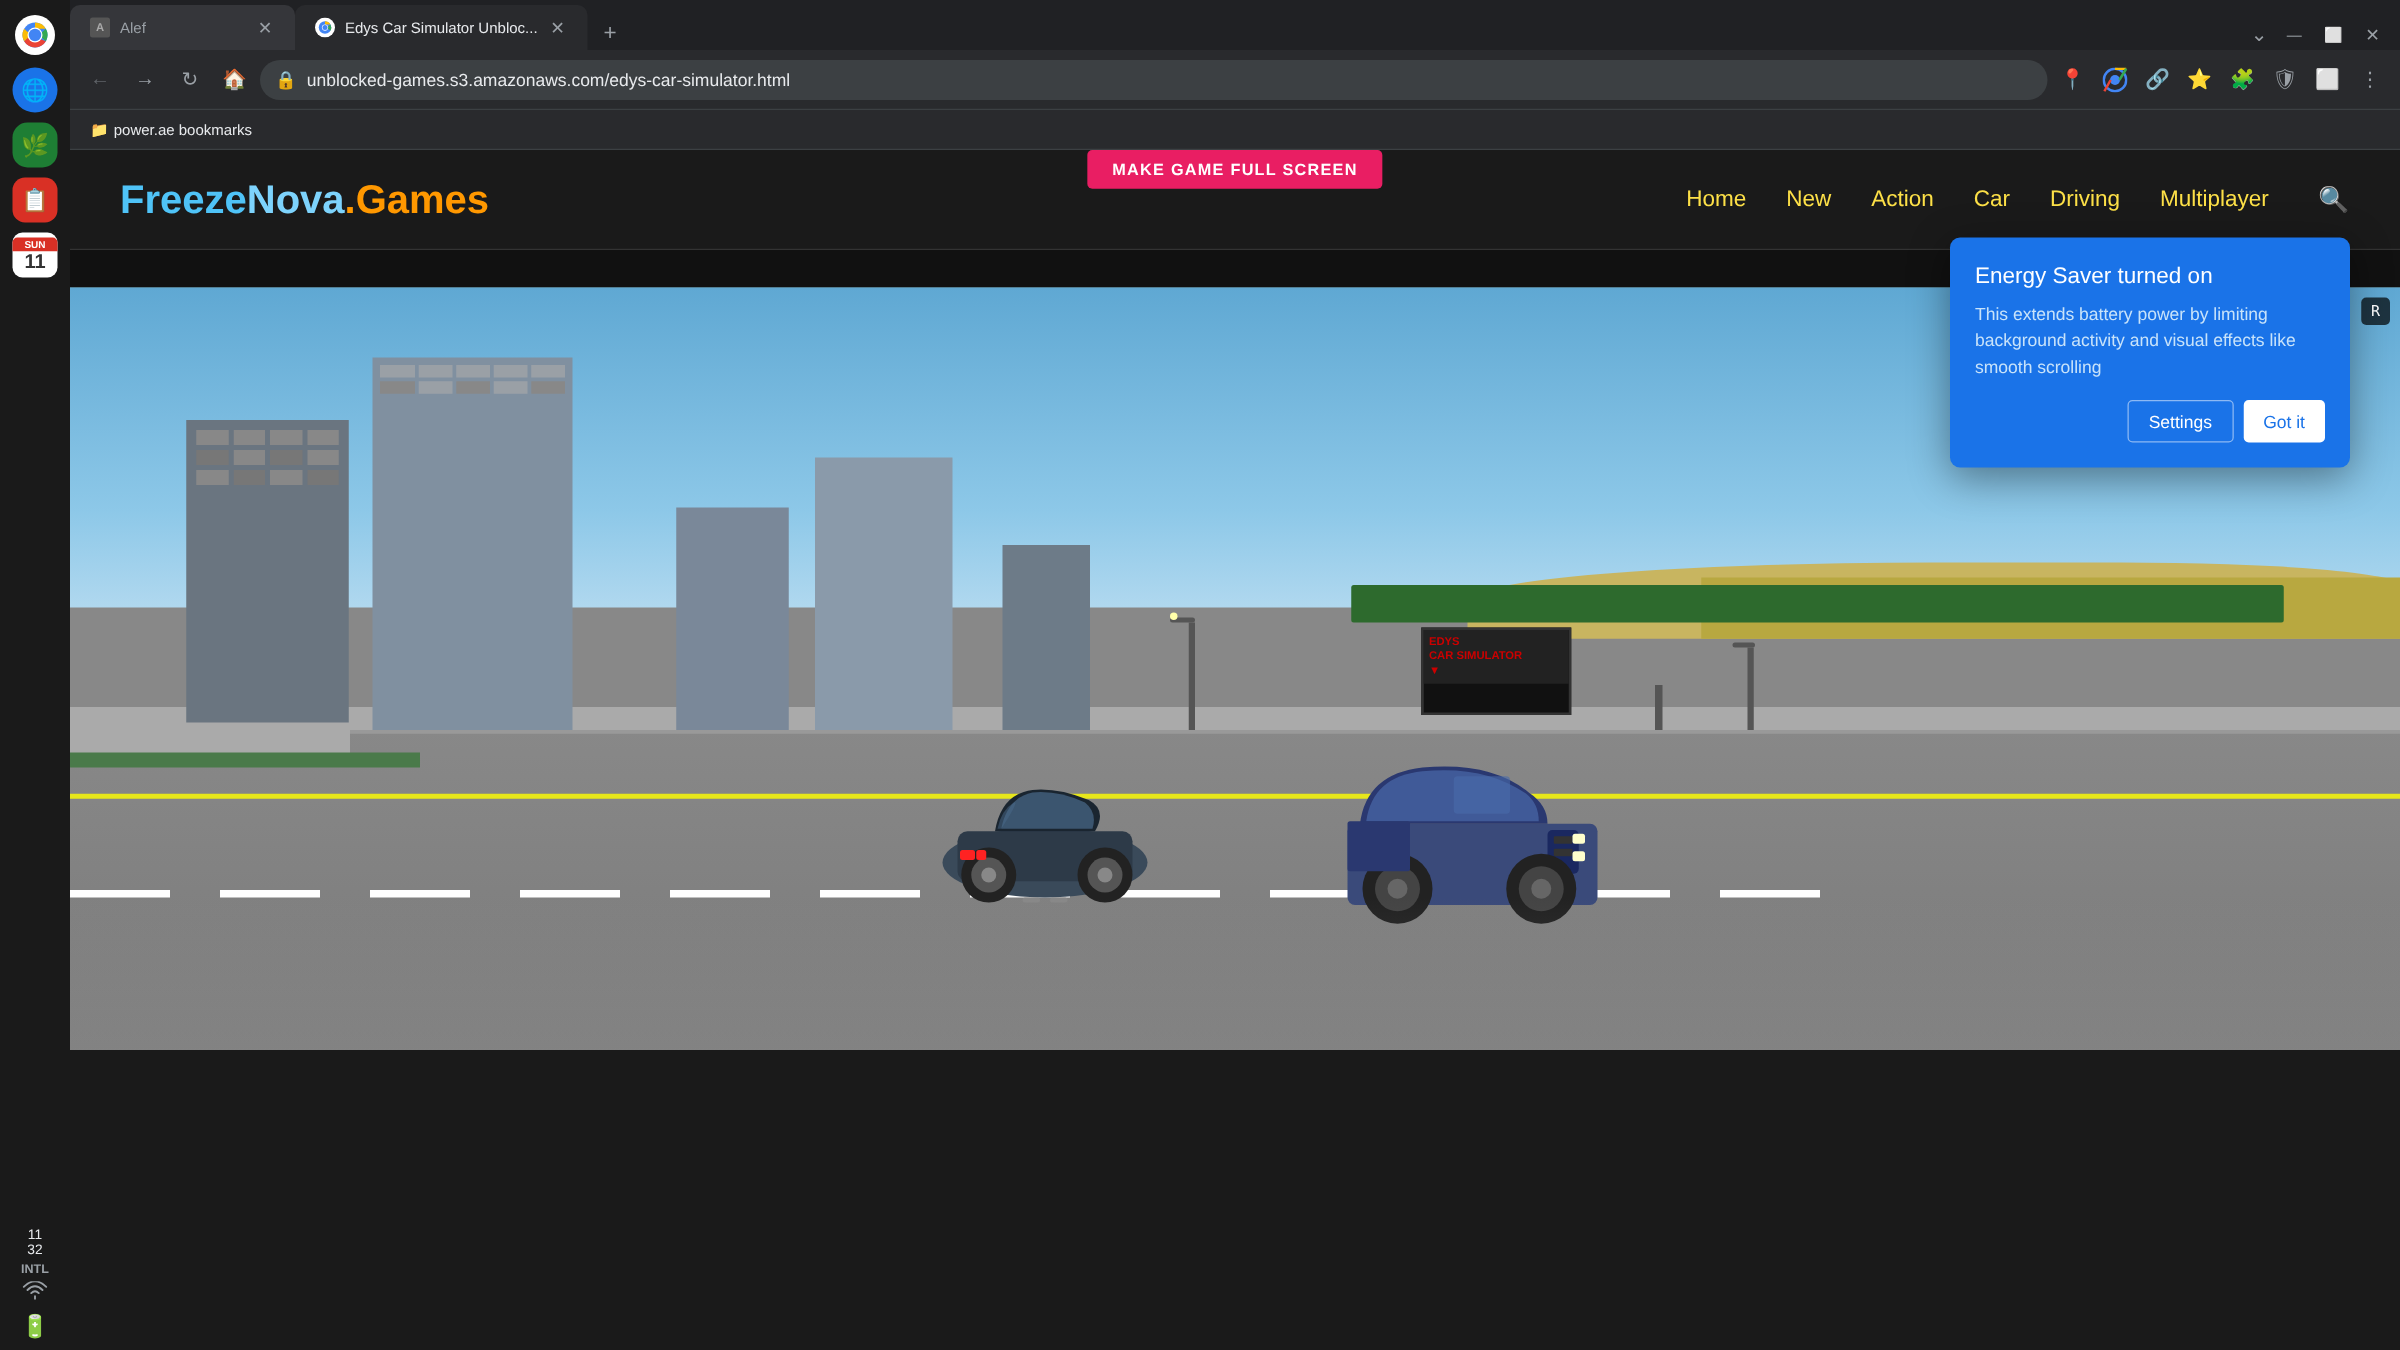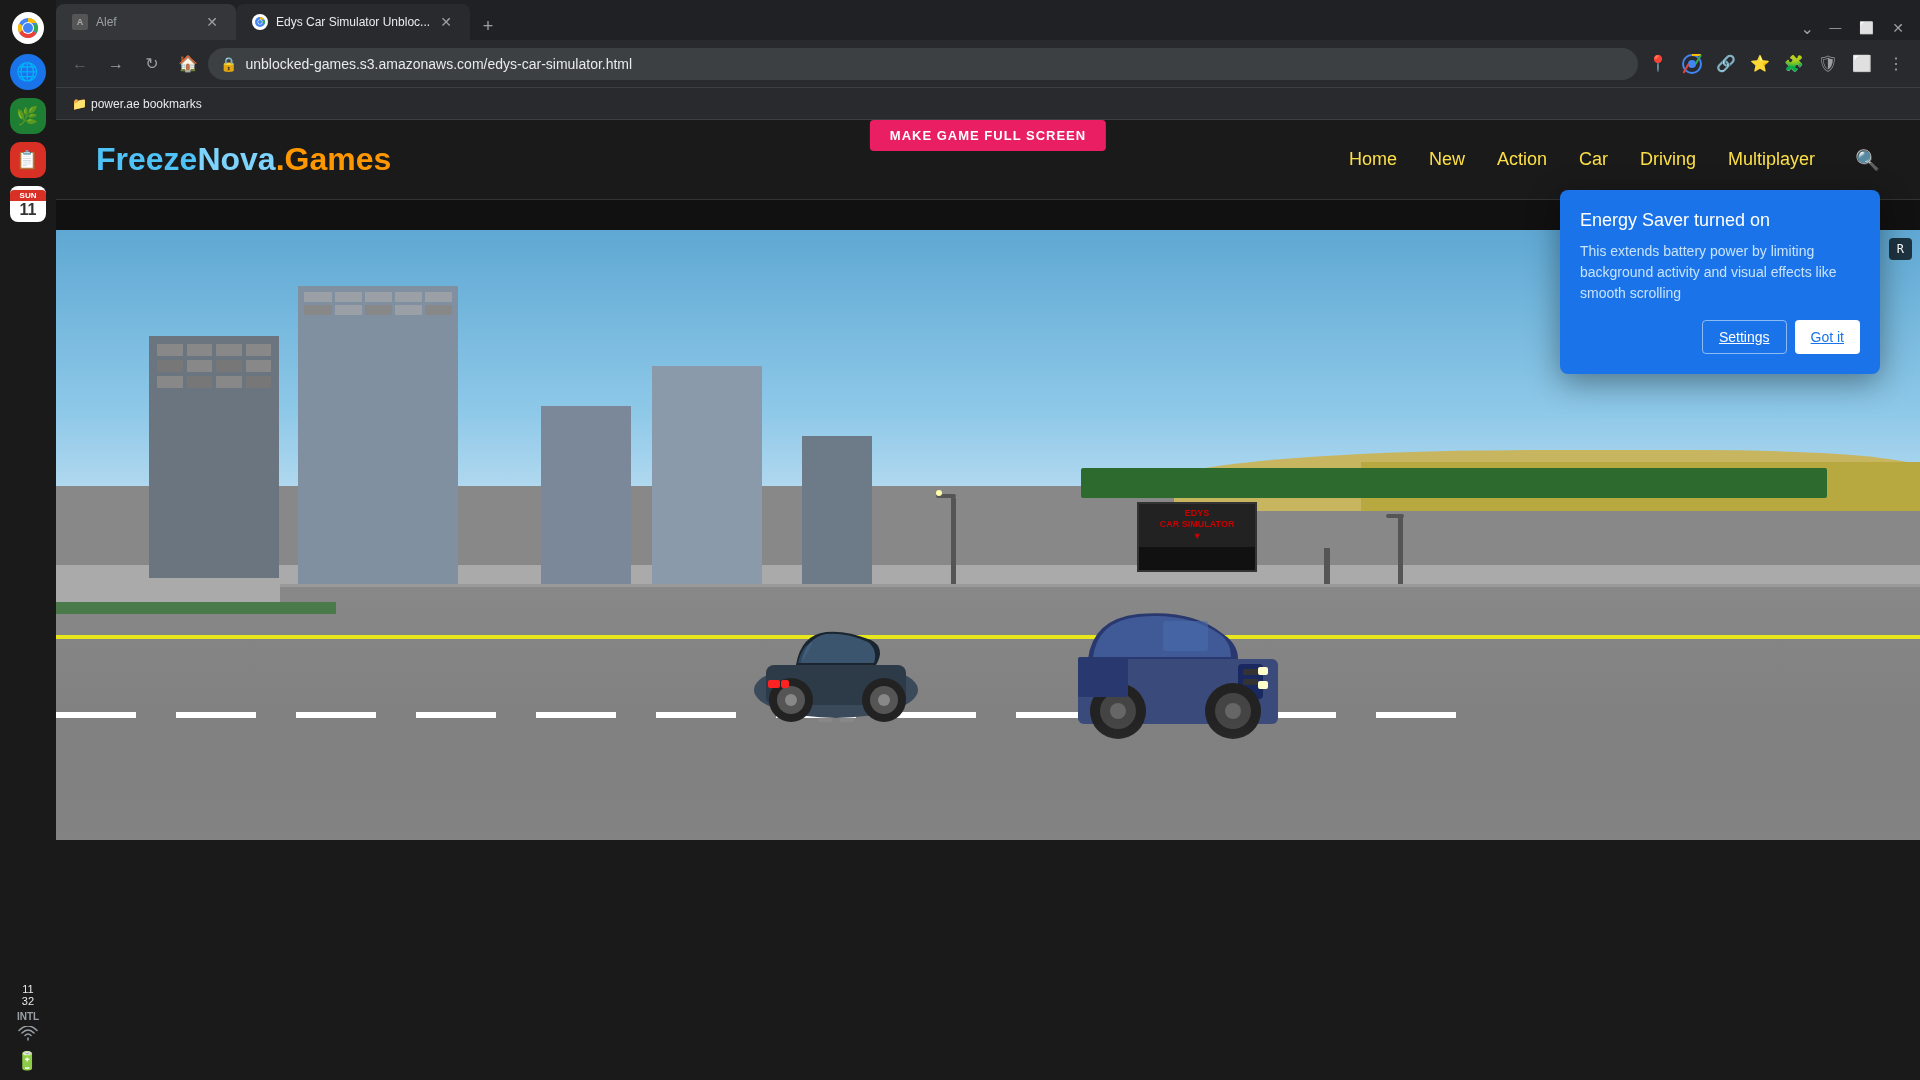--- a/index.html
+++ b/index.html
@@ -56,21 +56,21 @@
     .fullscreen-btn { position: absolute; top: 0; left: 50%; transform: translateX(-50%); background: #e91e63; color: white; padding: 8px 20px; font-size: 13px; font-weight: bold; border: none; cursor: pointer; border-radius: 4px; z-index: 10; letter-spacing: 1px; }
 
     
     .game-canvas { width: 100%; height: 610px; background: linear-gradient(180deg, #87ceeb 0%, #87ceeb 40%, #888 40%, #888 55%, #aaa 55%, #aaa 60%, #666 60%, #666 100%); position: relative; overflow: hidden; }
 
     
     .energy-popup { position: absolute; top: 70px; right: 40px; width: 320px; background: #1a73e8; border-radius: 8px; padding: 20px; box-shadow: 0 8px 32px rgba(0,0,0,0.4); z-index: 1000; }
     .energy-popup-title { color: white; font-size: 18px; font-weight: 500; margin-bottom: 10px; }
     .energy-popup-text { color: #c8e3fa; font-size: 14px; line-height: 1.5; margin-bottom: 16px; }
     .energy-popup-actions { display: flex; justify-content: flex-end; gap: 8px; }
-    .popup-btn { padding: 8px 16px; border-radius: 4px; font-size: 14px; cursor: pointer; border: none; font-weight: 500; text-decoration: underline; }
+    .popup-btn { padding: 8px 16px; border-radius: 4px; font-size: 14px; cursor: pointer; border: none; font-weight: 500; }
     .popup-btn-settings { background: transparent; color: white; border: 1px solid rgba(255,255,255,0.5); }
     .popup-btn-got { background: white; color: #1a73e8; }
 
     .browser-layout { display: flex; flex-direction: column; height: 100%; margin-left: 56px; }
   </style>
 </head>
 <body>
 
 <div class="os-dock">
 
@@ -264,21 +264,21 @@
               <div style="height:10px;background:#9aa0a6;"></div>
               <div style="height:10px;background:#888;"></div>
           </div>
         </div>
 
         <div style="position:absolute;bottom:40%;left:26%;width:90px;height:190px;background:#7a8899;"></div>
         <div style="position:absolute;bottom:40%;left:32%;width:110px;height:230px;background:#8a9aaa;"></div>
         <div style="position:absolute;bottom:40%;left:40%;width:70px;height:160px;background:#6d7b88;"></div>
 
         <div style="position:absolute;bottom:44%;left:58%;width:120px;height:70px;background:#111;border:2px solid #333;">
-          <div style="background:#222;color:#cc0000;font-size:9px;font-weight:bold;text-align:center;padding:4px;line-height:1.3;">EDYS<br>CAR SIMULATOR<br>▼</div>
+          <div style="background:#222;color:#cc0000;font-size:9px;font-weight:bold;text-align:left;padding:4px;line-height:1.3;">EDYS<br>CAR SIMULATOR<br>▼</div>
         </div>
 
         <div style="position:absolute;bottom:38%;left:68%;width:6px;height:60px;background:#555;"></div>
 
         <div style="position:absolute;bottom:38%;left:48%;width:5px;height:110px;background:#555;">
           <div style="position:absolute;top:-4px;left:-15px;width:20px;height:4px;background:#555;border-radius:2px;"></div>
           <div style="position:absolute;top:-8px;left:-15px;width:6px;height:6px;background:#ffffaa;border-radius:50%;"></div>
         </div>
         <div style="position:absolute;bottom:38%;left:72%;width:5px;height:90px;background:#555;">
           <div style="position:absolute;top:-4px;left:-12px;width:18px;height:4px;background:#555;border-radius:2px;"></div>

